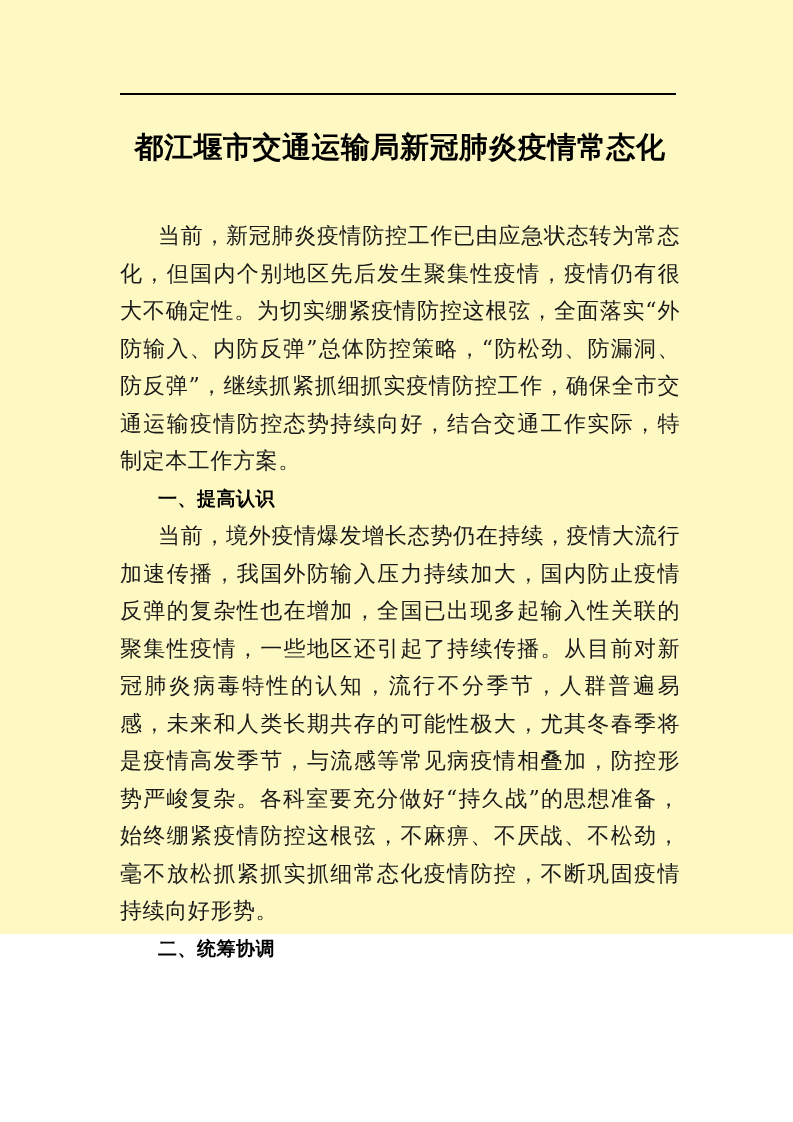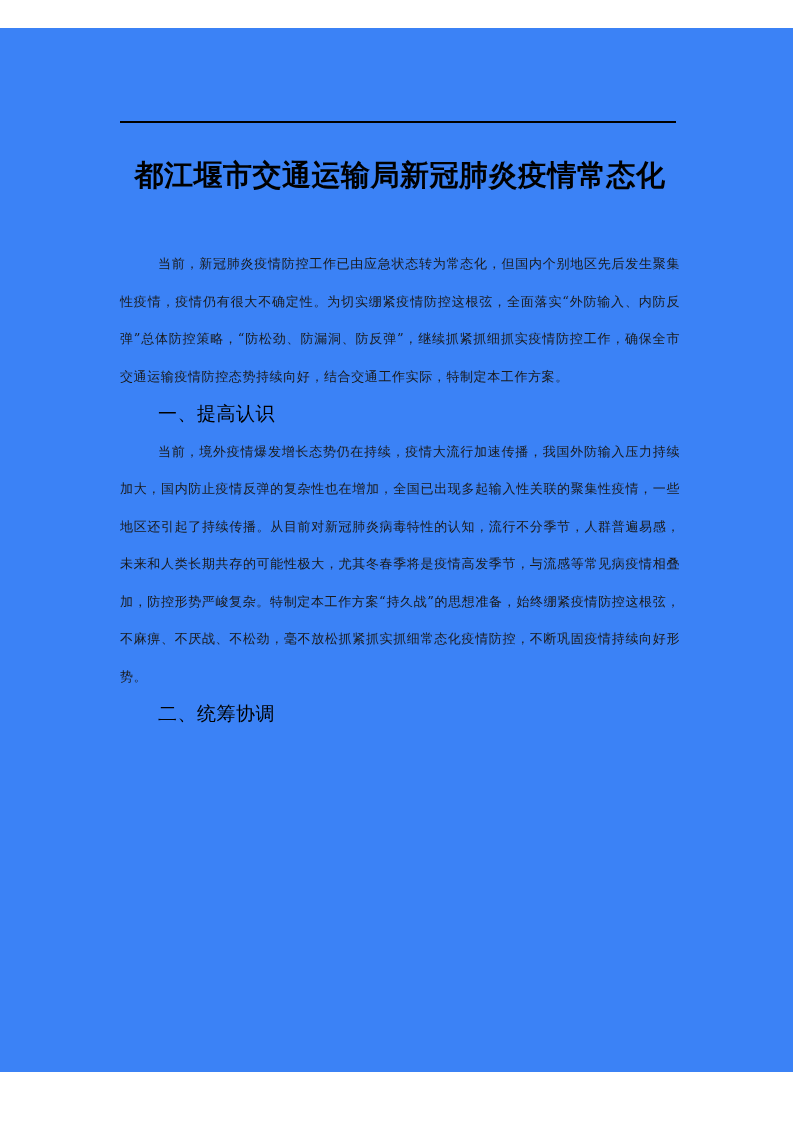--- a/index.html
+++ b/index.html
@@ -14,23 +14,22 @@
     overflow: hidden;
     font-family: "DejaVu Serif", serif;
     color: #000000;
   }
 
   .page {
     position: absolute;
     left: 0;
     top: 0;
     width: 793px;
-    height: 1044px;
-    background: #3b82f6;
-    margin-top: 28px;
+    height: 934px;
+    background: #fef9c3;
   }
 
   
   .header-rule {
     position: absolute;
     left: 120px;
     top: 93px;
     width: 556px;
     height: 0;
     border-top: 2px solid #000000;
@@ -55,33 +54,33 @@
     padding: 0 0 4px 0;
     color: #000000;
   }
 
   .spacer-after-title {
     height: 44px;
   }
 
   .section-heading {
     font-family: "DejaVu Sans", "Liberation Sans", sans-serif;
-    font-weight: normal;
+    font-weight: bold;
     font-size: 19px;
     line-height: 37.5px;
     margin: 0;
     padding: 0;
     text-indent: 38px;
     letter-spacing: 0.5px;
     color: #000000;
   }
 
   .body-para {
     font-family: "DejaVu Serif", "Liberation Serif", serif;
-    font-size: 13px;
+    font-size: 22px;
     line-height: 37.5px;
     margin: 0;
     padding: 0;
     text-indent: 38px;
     text-align: justify;
     text-justify: inter-ideograph;
     letter-spacing: 0.6px;
     color: #1a1a1a;
   }
 
@@ -100,20 +99,20 @@
   <div class="doc-body">
 
     <h1 class="doc-title"><span>都江堰市交通运输局新冠肺炎疫情常态化</span><br></h1>
 
     <div class="spacer-after-title"></div>
 
     <p class="body-para">当前，新冠肺炎疫情防控工作已由应急状态转为常态化，但国内个别地区先后发生聚集性疫情，疫情仍有很大不确定性。为切实绷紧疫情防控这根弦，全面落实“外防输入、内防反弹”总体防控策略，“防松劲、防漏洞、防反弹”，继续抓紧抓细抓实疫情防控工作，确保全市交通运输疫情防控态势持续向好，结合交通工作实际，特制定本工作方案。</p>
 
     <h2 class="section-heading">一、提高认识</h2>
 
-    <p class="body-para">当前，境外疫情爆发增长态势仍在持续，疫情大流行加速传播，我国外防输入压力持续加大，国内防止疫情反弹的复杂性也在增加，全国已出现多起输入性关联的聚集性疫情，一些地区还引起了持续传播。从目前对新冠肺炎病毒特性的认知，流行不分季节，人群普遍易感，未来和人类长期共存的可能性极大，尤其冬春季将是疫情高发季节，与流感等常见病疫情相叠加，防控形势严峻复杂。特制定本工作方案“持久战”的思想准备，始终绷紧疫情防控这根弦，不麻痹、不厌战、不松劲，毫不放松抓紧抓实抓细常态化疫情防控，不断巩固疫情持续向好形势。</p>
+    <p class="body-para">当前，境外疫情爆发增长态势仍在持续，疫情大流行加速传播，我国外防输入压力持续加大，国内防止疫情反弹的复杂性也在增加，全国已出现多起输入性关联的聚集性疫情，一些地区还引起了持续传播。从目前对新冠肺炎病毒特性的认知，流行不分季节，人群普遍易感，未来和人类长期共存的可能性极大，尤其冬春季将是疫情高发季节，与流感等常见病疫情相叠加，防控形势严峻复杂。各科室要充分做好“持久战”的思想准备，始终绷紧疫情防控这根弦，不麻痹、不厌战、不松劲，毫不放松抓紧抓实抓细常态化疫情防控，不断巩固疫情持续向好形势。</p>
 
     <h2 class="section-heading">二、统筹协调</h2>
 
 
   </div>
 
 </div>
 
 </body></html>

